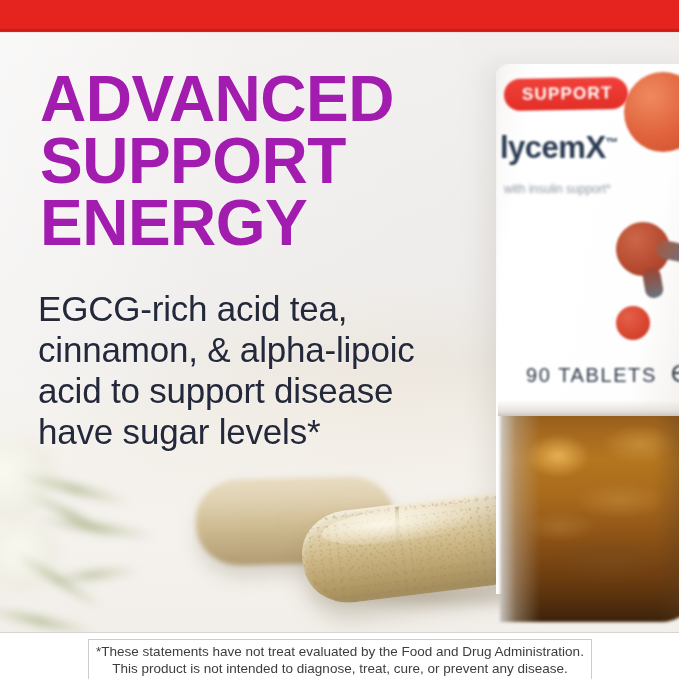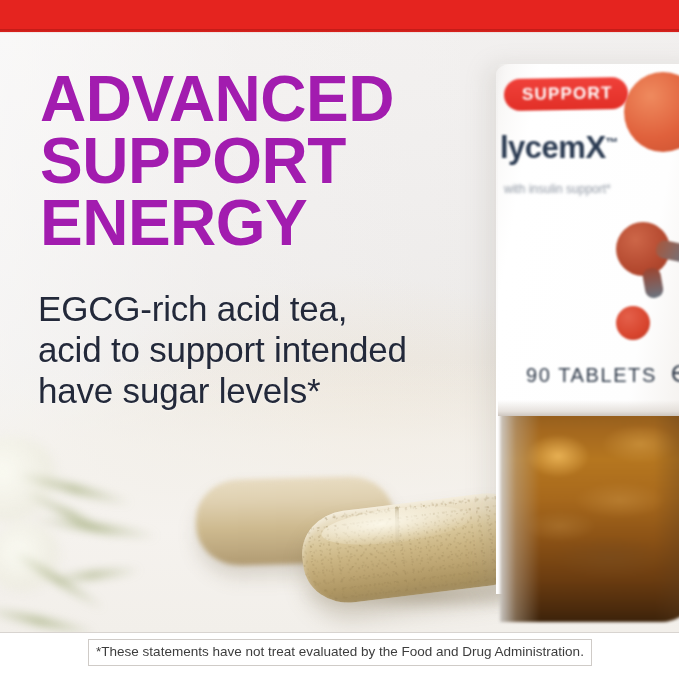--- a/index.html
+++ b/index.html
@@ -409,24 +409,26 @@
   </div>
 
   <div class="headline">
     <span class="headline-line">ADVANCED</span>
     <span class="headline-line">SUPPORT</span>
     <span class="headline-line">ENERGY</span>
   </div>
 
   <div class="subhead">
     <span class="subhead-line">EGCG-rich acid tea,</span>
-    <span class="subhead-line">acid to support intended</span>
+    <span class="subhead-line">cinnamon, &amp; alpha-lipoic</span>
+    <span class="subhead-line">acid to support disease</span>
     <span class="subhead-line">have sugar levels*</span>
   </div>
 
   <div class="footer">
     <div class="footer-rule"></div>
     <div class="footer-box">
       <span class="footer-line">*These statements have not treat evaluated by the Food and Drug Administration.</span>
+      <span class="footer-line">This product is not intended to diagnose, treat, cure, or prevent any disease.</span>
     </div>
   </div>
 
 </div>
 
 </body></html>

